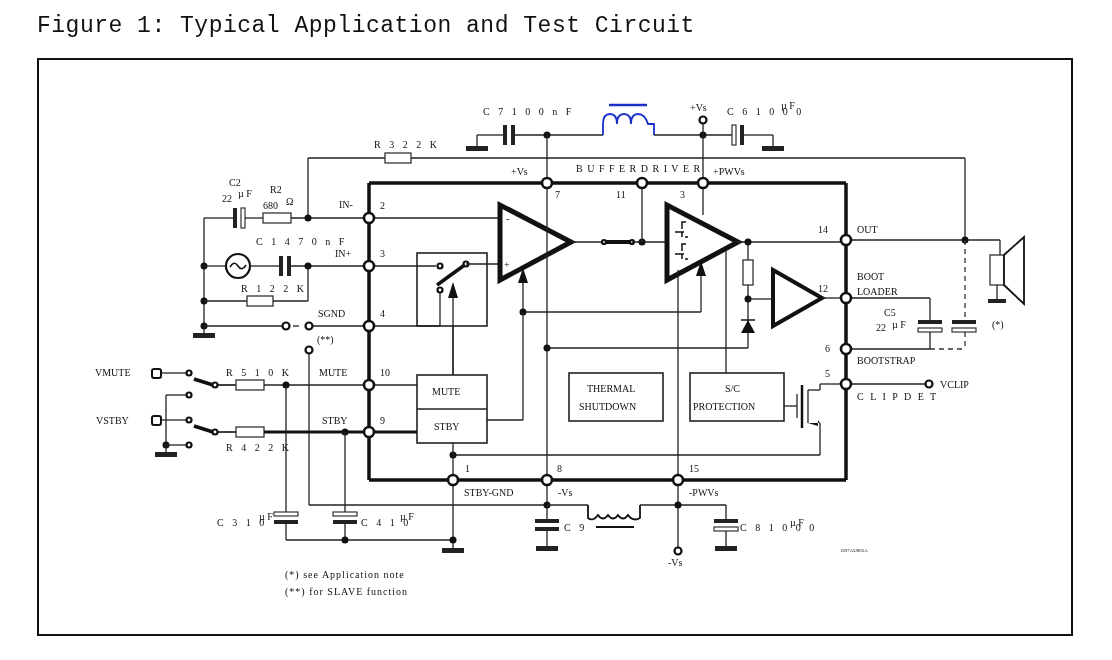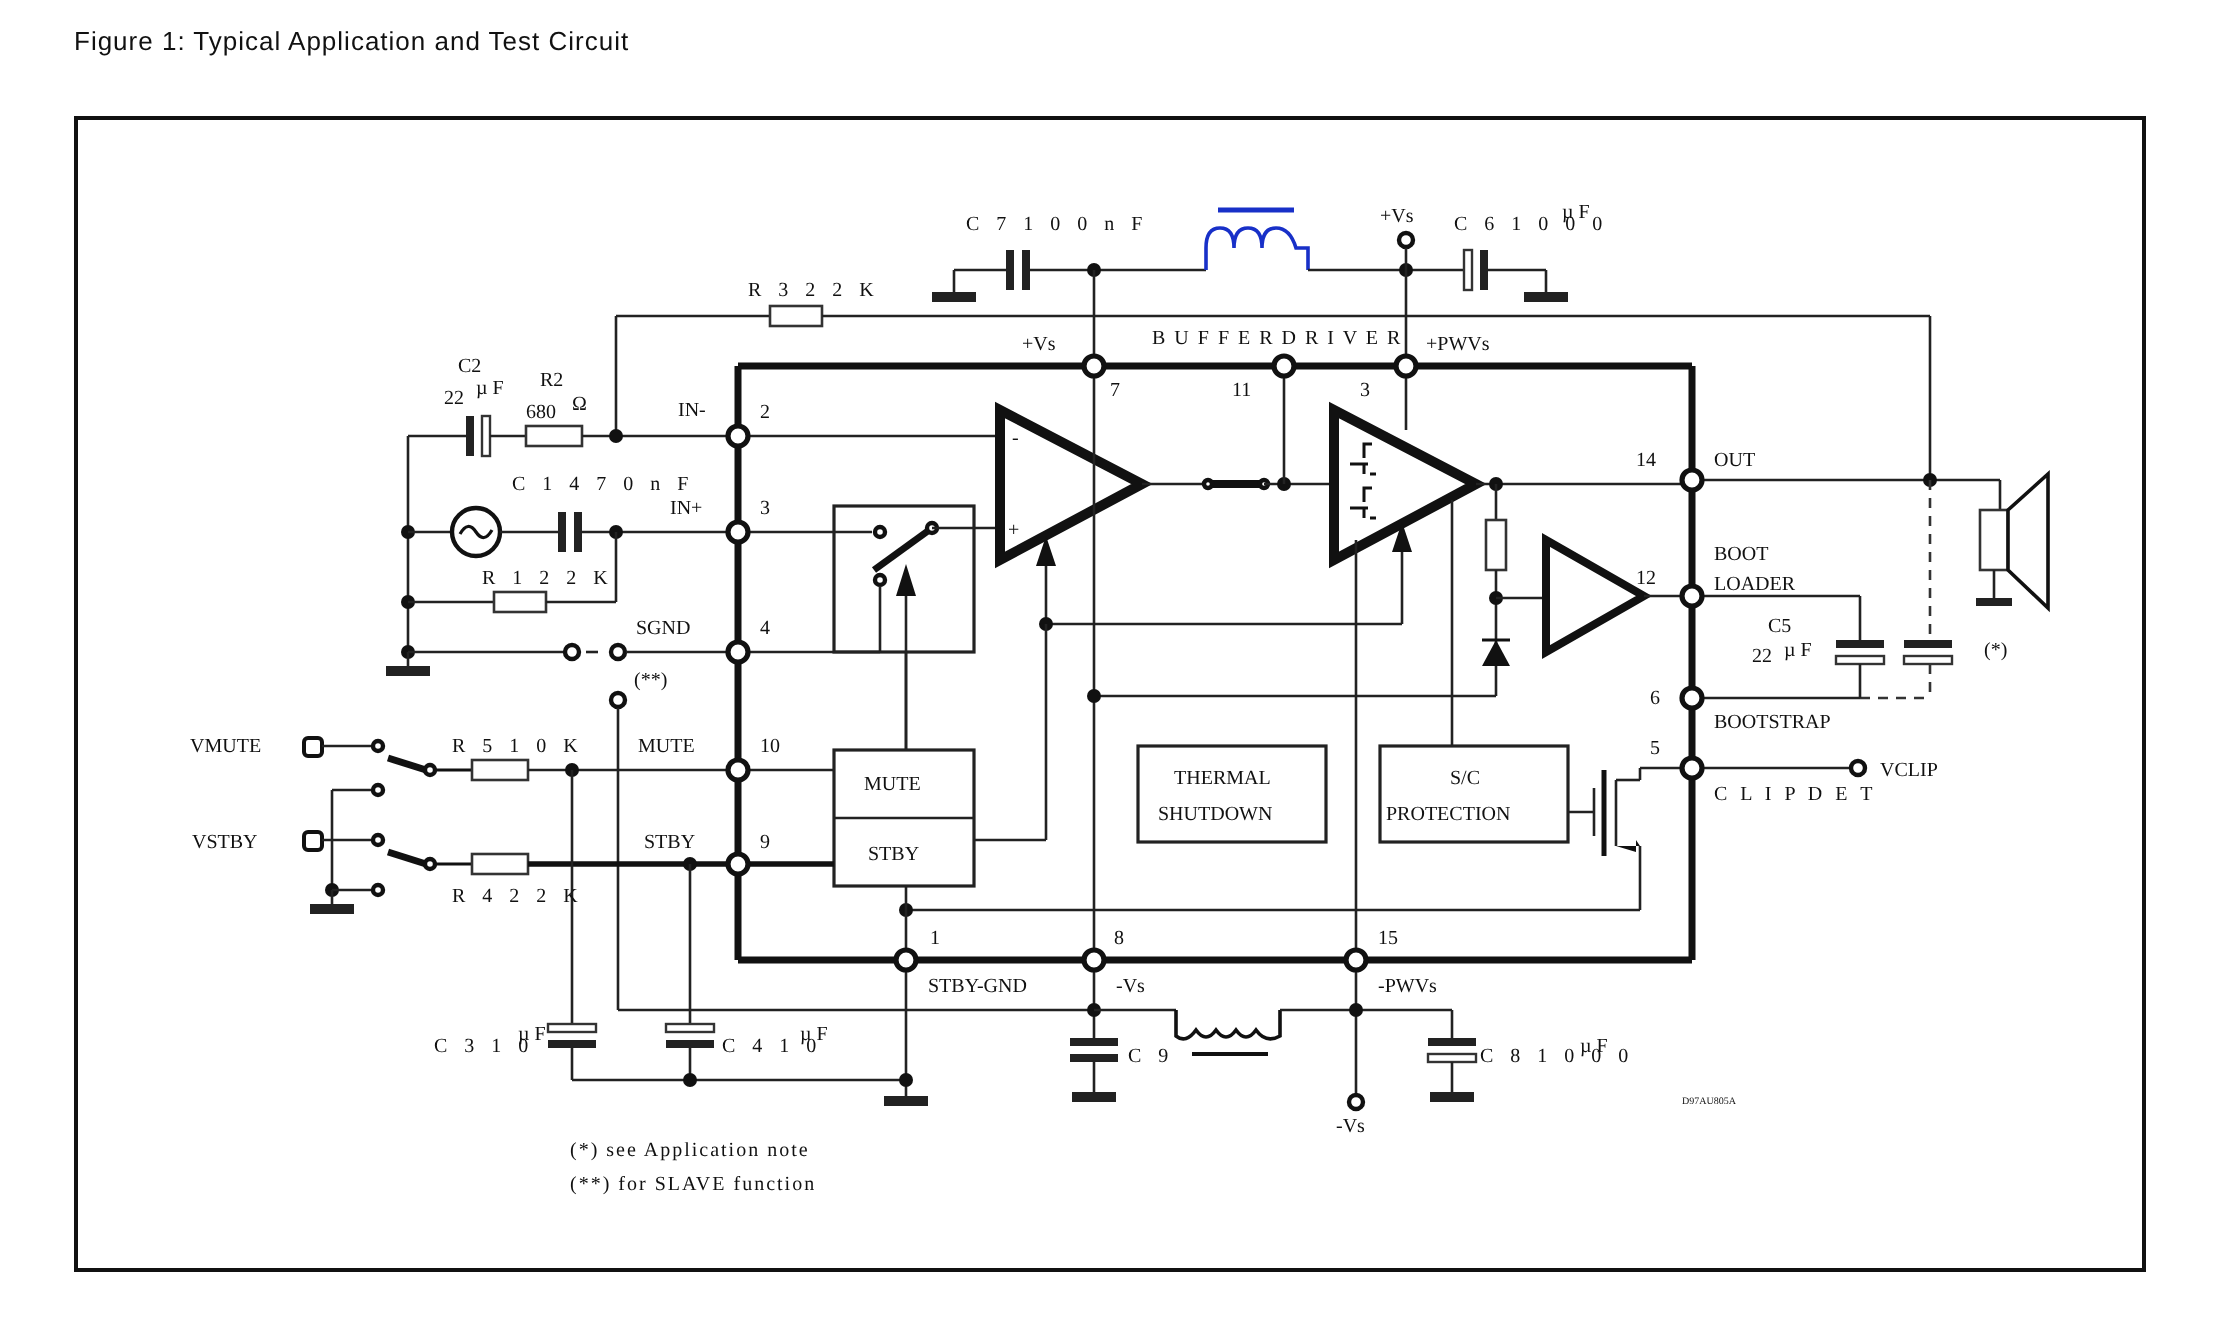--- a/index.html
+++ b/index.html
@@ -1,19 +1,19 @@
 <!DOCTYPE html>
 <html><head>
 <meta charset="utf-8">
 <style>
   html, body { margin: 0; padding: 0; background: #ffffff; }
   body { width: 1112px; height: 660px; position: relative; overflow: hidden;
          font-family: "Liberation Serif", "DejaVu Serif", serif; color: #111; }
-  #fig-title { position: absolute; left: 37px; top: 13px; font-size: 13px; letter-spacing: 0.5px;
-               font-family: Liberation Sans, sans-serif; }
+  #fig-title { position: absolute; left: 37px; top: 13px; font-size: 23px; letter-spacing: 0.5px;
+               font-family: Liberation Mono, monospace; }
   #frame { position: absolute; left: 37px; top: 58px; width: 1036px; height: 578px;
            border: 2px solid #111; box-sizing: border-box; }
   svg#schem { position: absolute; left: 0; top: 0; }
   svg text { font-family: "Liberation Serif", "DejaVu Serif", serif; fill: #111; }
   .lbl { font-size: 10px; }
   .sp { font-size: 10px; letter-spacing: 3px; }
   .w { stroke: #222; stroke-width: 1.3; fill: none; }
   .wt { stroke: #111; stroke-width: 3.5; fill: none; }
   .amp { stroke: #111; stroke-width: 5; fill: #fff; stroke-linejoin: miter; }
   .box { stroke: #222; stroke-width: 1.6; fill: #fff; }

